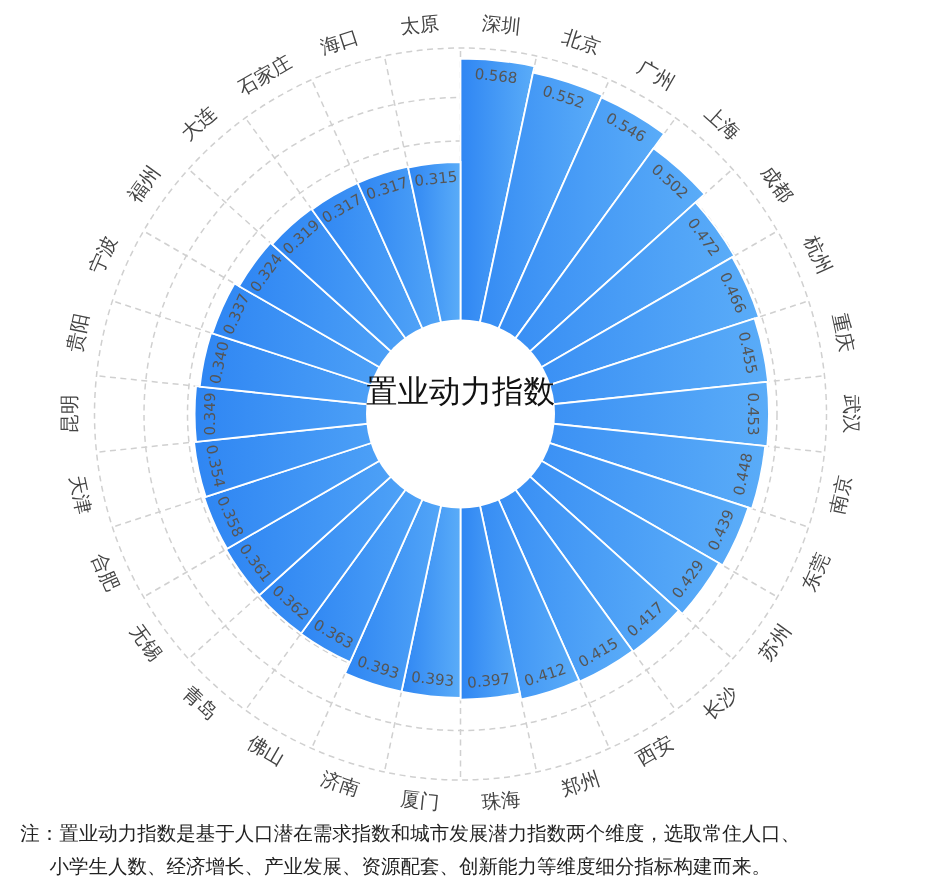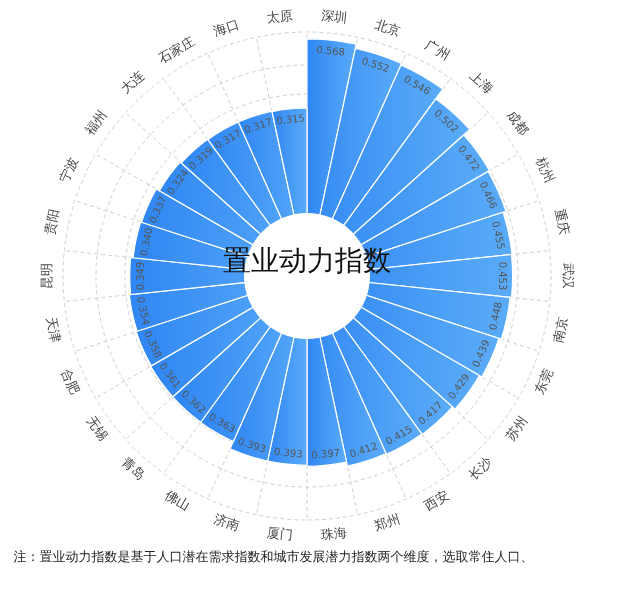--- a/index.html
+++ b/index.html
@@ -1,20 +1,20 @@
 <!DOCTYPE html>
 <html><head>
 <meta charset="utf-8">
 <style>
   html, body { margin: 0; padding: 0; background: #ffffff; }
   body { width: 619px; height: 596px; position: relative; overflow: hidden;
          font-family: "DejaVu Sans", "Liberation Sans", sans-serif; }
   #chart { position: absolute; left: 0; top: 0; width: 619px; height: 545px; }
   .center-title { position: absolute; left: 207px; top: 246px; width: 200px; text-align: center;
-                  font-size: 28px; line-height: 30px; color: #111; font-family: Liberation Serif, serif; }
+                  font-size: 21px; line-height: 30px; color: #111; font-family: Liberation Serif, serif; }
   .note { position: absolute; left: 0; top: 546px; width: 547px; text-align: center;
           font-size: 13px; line-height: 22px; color: #222; }
   .note span { display: block; }
 </style>
 </head>
 <body>
 
 <svg id="chart" viewBox="0 0 619 545" xmlns="http://www.w3.org/2000/svg">
   <defs>
     <linearGradient id="barGrad" x1="0" y1="0" x2="1" y2="0">
@@ -158,13 +158,14 @@
       <text x="279.8225995504099" y="17.42430720424892" text-anchor="middle" dominant-baseline="middle" font-size="13" fill="#444" transform="rotate(353.99999999999994 279.8225995504099 17.42430720424892)" font-family="DejaVu Sans, sans-serif">太原</text>
     </g>
 </svg>
 
 <div class="center-title">
   <div>置业动力指数</div>
 </div>
 
 <div class="note">
   <span>注：置业动力指数是基于人口潜在需求指数和城市发展潜力指数两个维度，选取常住人口、</span>
+  <span>小学生人数、经济增长、产业发展、资源配套、创新能力等维度细分指标构建而来。</span>
 </div>
 
 </body></html>

